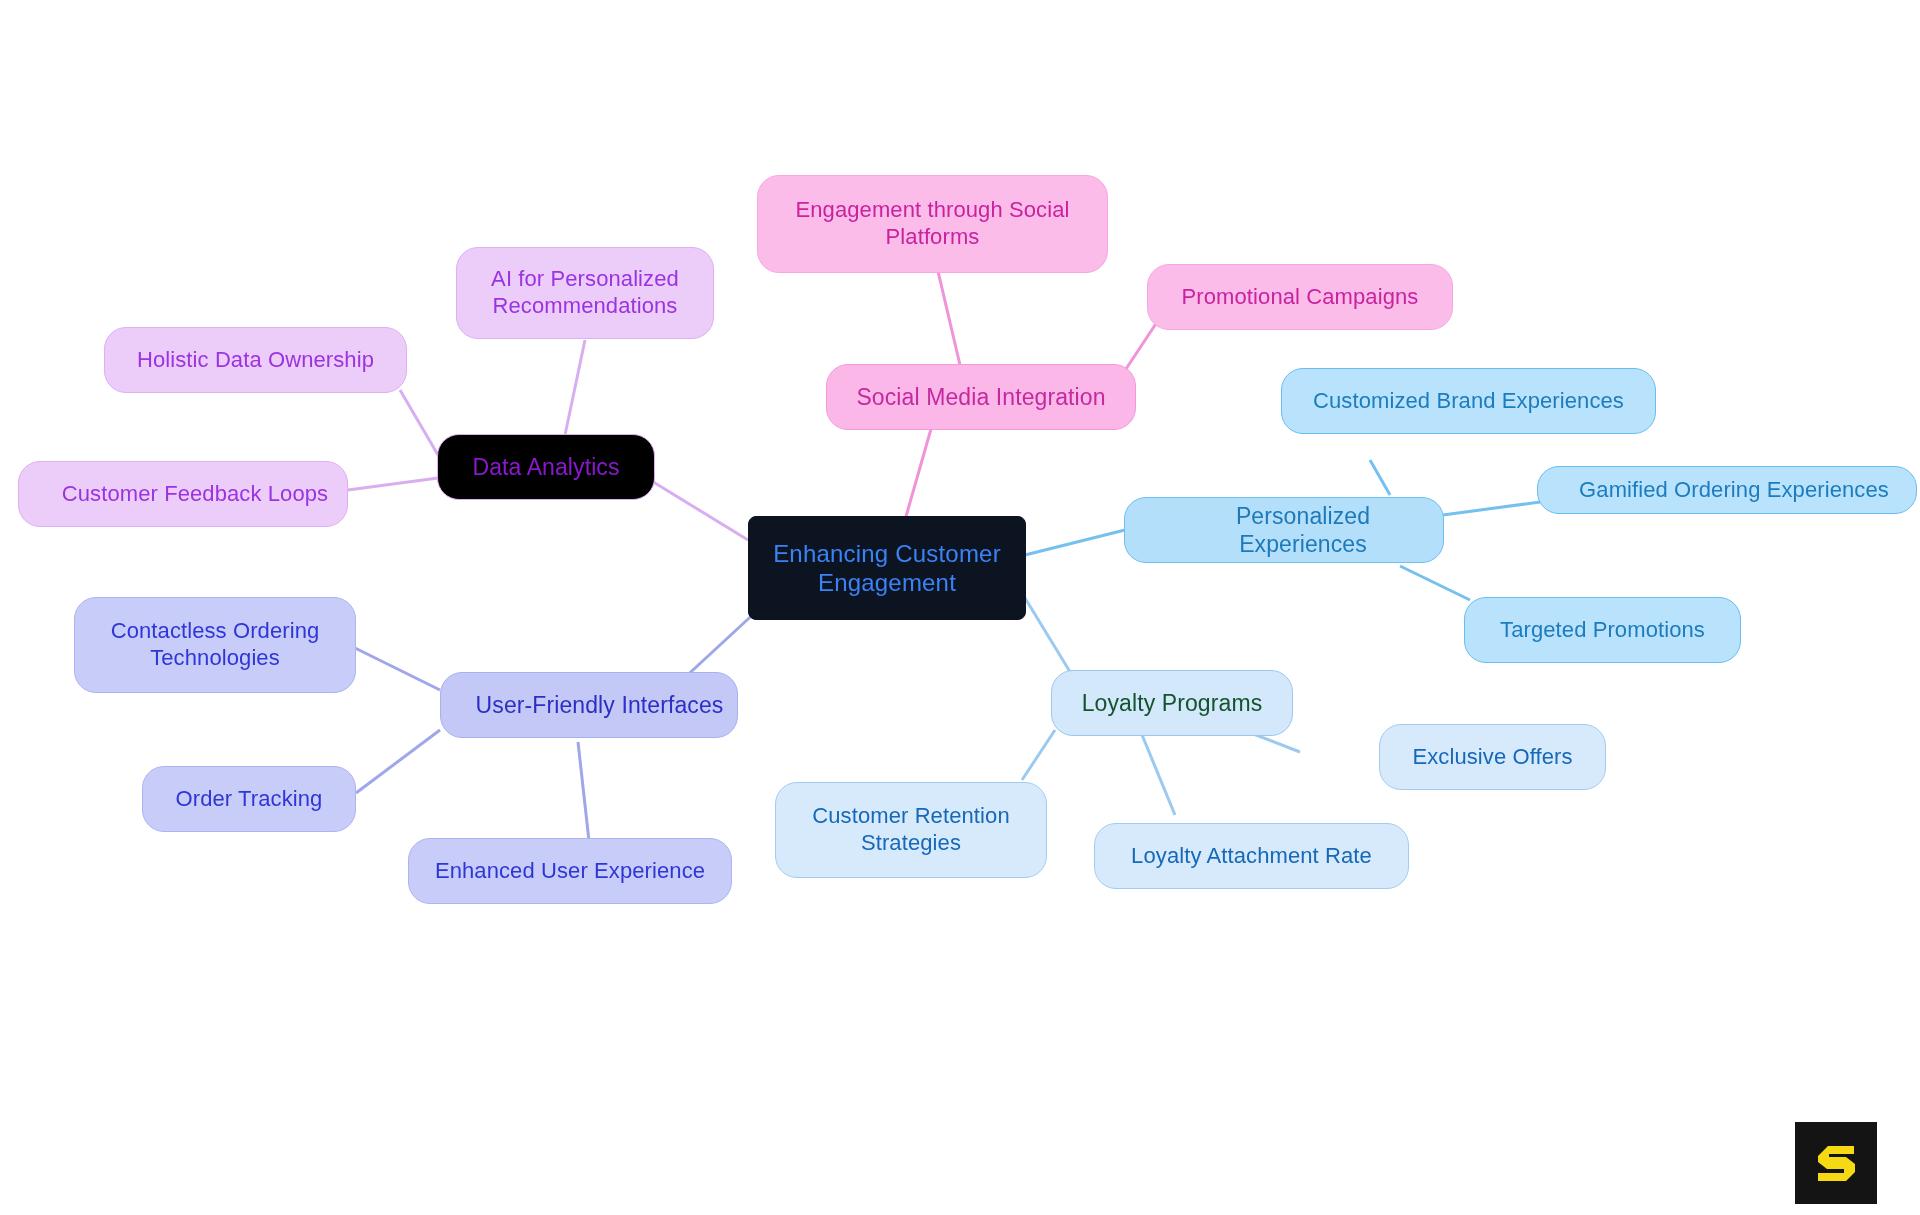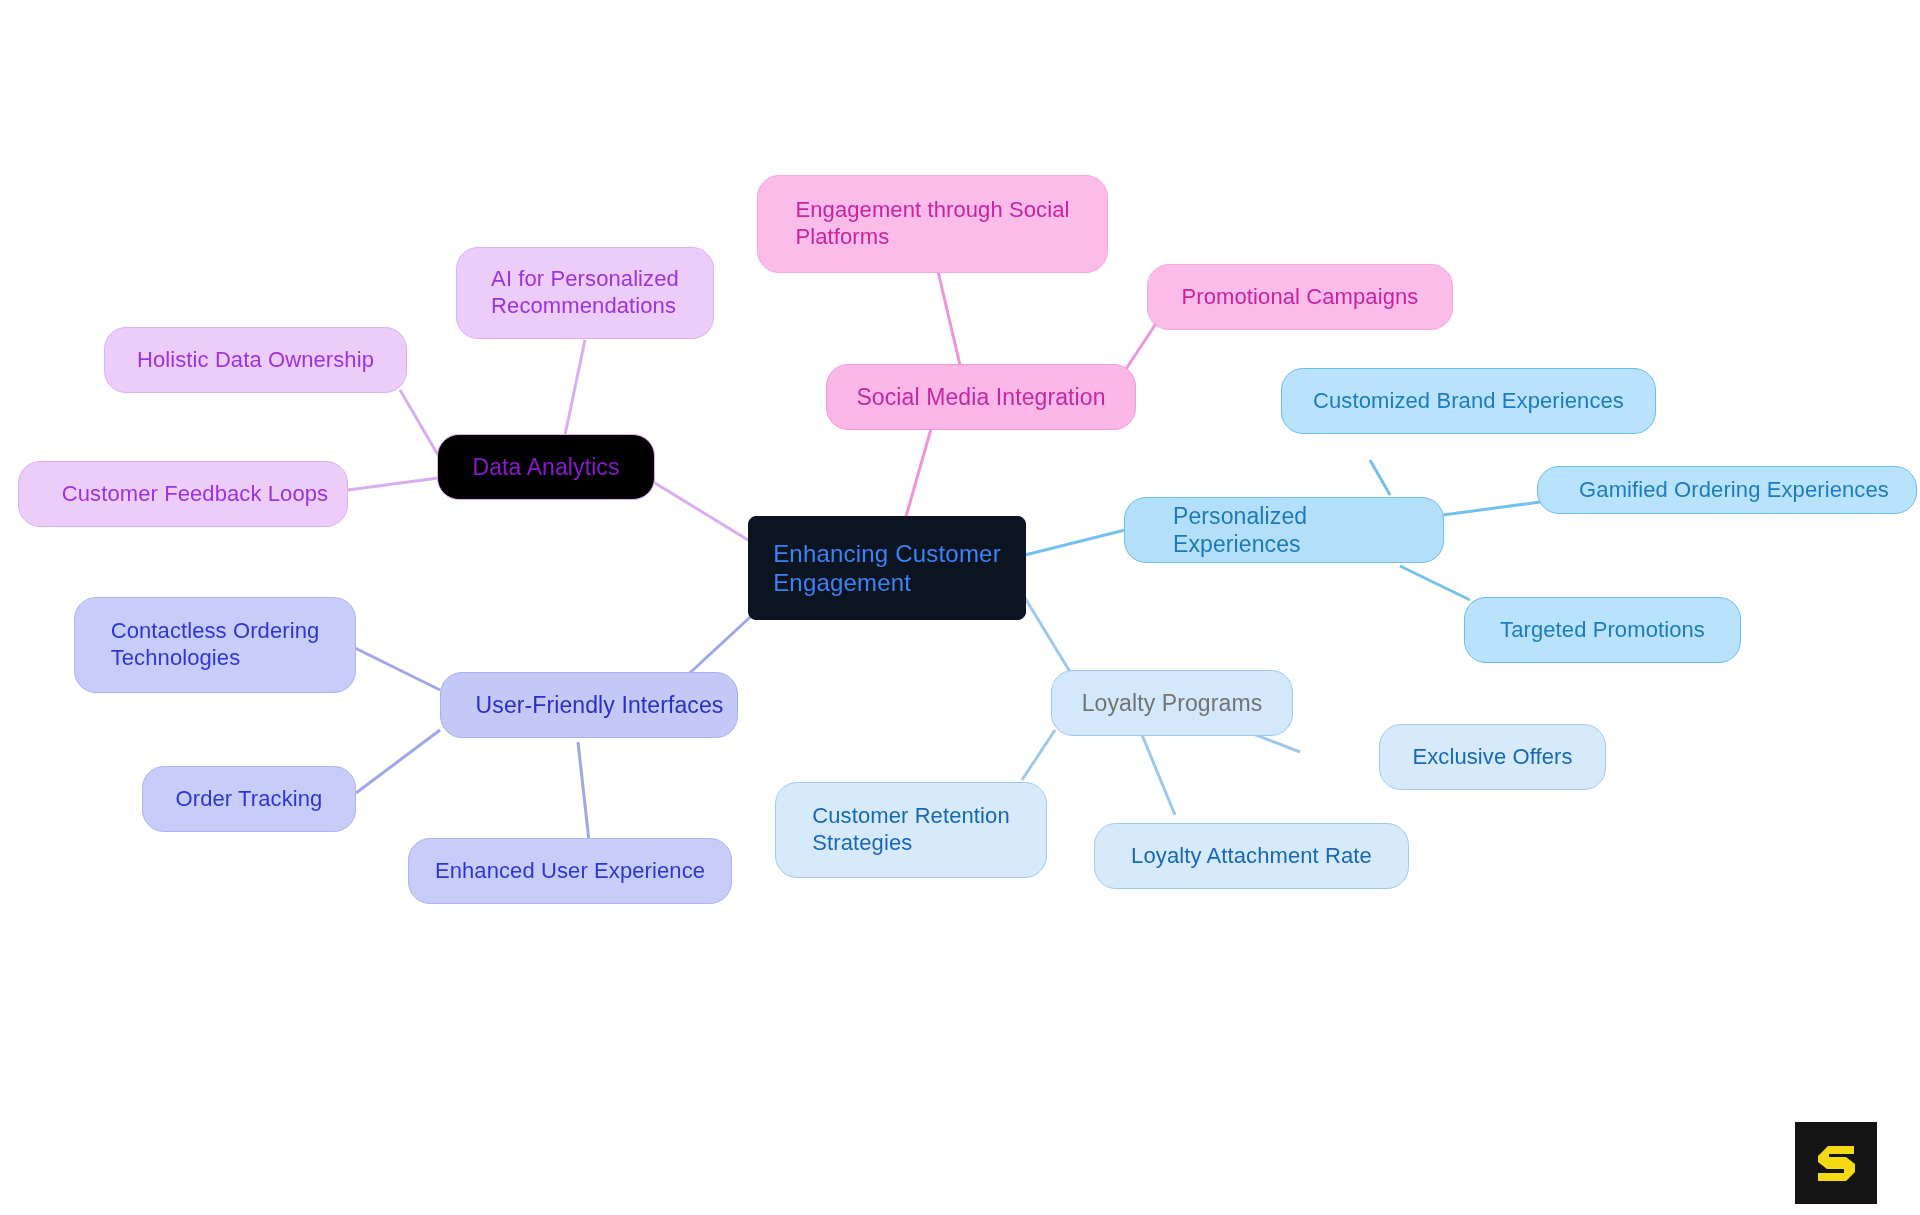--- a/index.html
+++ b/index.html
@@ -21,21 +21,21 @@
     top: 0; left: 0;
     width: 1920px;
     height: 1215px;
     pointer-events: none;
   }
   .node {
     position: absolute;
     display: flex;
     align-items: center;
     justify-content: center;
-    text-align: left;
+    text-align: center;
     border-radius: 22px;
     border-style: solid;
     border-width: 1.5px;
     line-height: 1.22;
     letter-spacing: 0.1px;
     white-space: pre-line;
     padding: 4px 10px;
   }
   .node.root {
     background: #0d1421;
@@ -95,21 +95,21 @@
   .n-blue-leaf {
     background: #b9e2fd;
     border-color: #69bdf0;
     color: #1d7cbd;
     font-size: 22px;
   }
   
   .n-pale-mid {
     background: #d3e8fb;
     border-color: #9cc8ef;
-    color: #737373;
+    color: #14532d;
     font-size: 23px;
   }
   .n-pale-leaf {
     background: #d7eafc;
     border-color: #a3cbf0;
     color: #1668b8;
     font-size: 22px;
   }
   #watermark {
     position: absolute;

